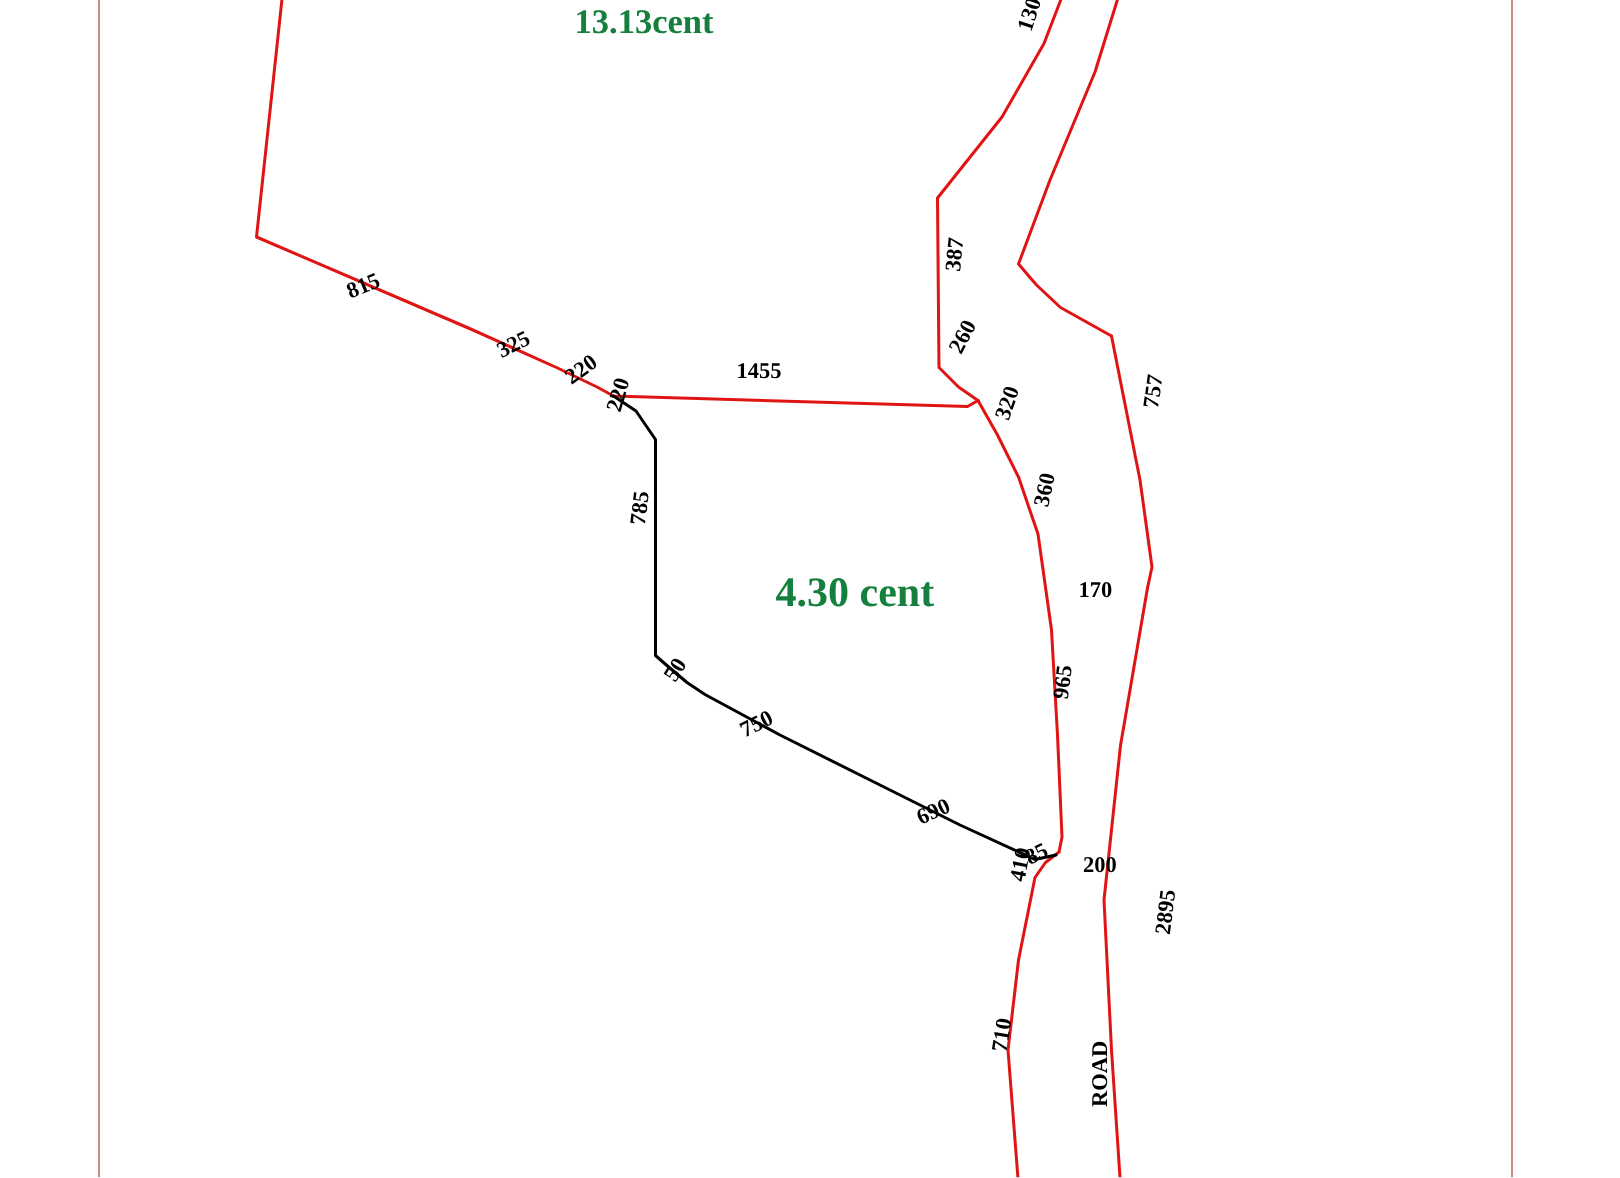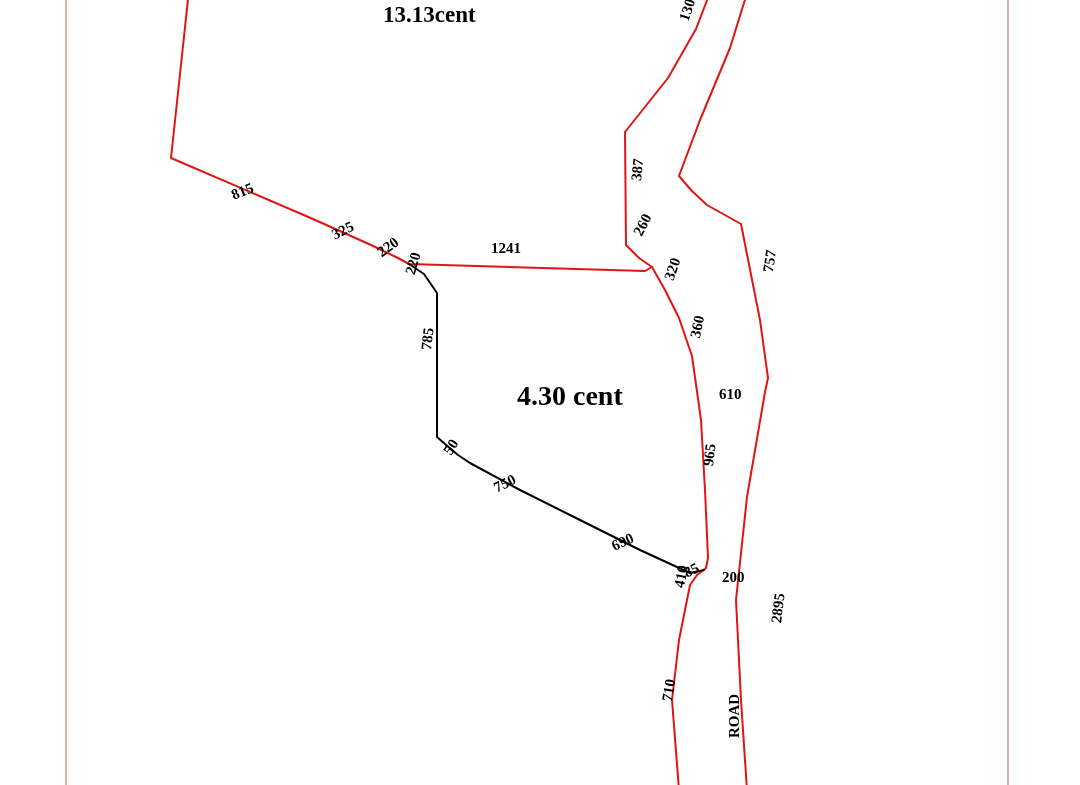--- a/index.html
+++ b/index.html
@@ -22,21 +22,21 @@
     top: 0;
     left: 0;
     width: 1080px;
     height: 785px;
     display: block;
   }
   .area-label {
     position: absolute;
     font-family: "Liberation Serif", serif;
     font-weight: bold;
-    color: #000000;
+    color: #15803d;
     white-space: nowrap;
   }
   #area-label-0 {
     left: 383px;
     top: 2px;
     font-size: 23px;
   }
   #area-label-1 {
     left: 517px;
     top: 380px;
@@ -84,27 +84,27 @@
 
   <div id="area-label-0" class="area-label" style="left: 383px; top: 2px; font-size: 23px;">13.13cent</div>
   <div id="area-label-1" class="area-label" style="left: 517px; top: 380px; font-size: 28px;">4.30 cent</div>
 
   <div id="dim-layer">
       <div class="dim" style="left: 676px; top: 18px; transform: rotate(-72deg);">1309</div>
       <div class="dim" style="left: 229px; top: 188px; transform: rotate(-22deg);">815</div>
       <div class="dim" style="left: 329px; top: 228px; transform: rotate(-26deg);">325</div>
       <div class="dim" style="left: 374px; top: 247px; transform: rotate(-36deg);">220</div>
       <div class="dim" style="left: 402px; top: 272px; transform: rotate(-74deg);">220</div>
-      <div class="dim" style="left: 491px; top: 240px; transform: rotate(0deg);">1241</div>
+      <div class="dim" style="left: 491px; top: 240px; transform: rotate(0deg);">1455</div>
       <div class="dim" style="left: 628px; top: 180px; transform: rotate(-84deg);">387</div>
       <div class="dim" style="left: 630px; top: 231px; transform: rotate(-62deg);">260</div>
       <div class="dim" style="left: 661px; top: 277px; transform: rotate(-71deg);">320</div>
       <div class="dim" style="left: 760px; top: 271px; transform: rotate(-82deg);">757</div>
       <div class="dim" style="left: 687px; top: 336px; transform: rotate(-78deg);">360</div>
-      <div class="dim" style="left: 719px; top: 386px; transform: rotate(0deg);">610</div>
+      <div class="dim" style="left: 719px; top: 386px; transform: rotate(0deg);">170</div>
       <div class="dim" style="left: 418px; top: 349px; transform: rotate(-83deg);">785</div>
       <div class="dim" style="left: 440px; top: 449px; transform: rotate(-58deg);">50</div>
       <div class="dim" style="left: 491px; top: 481px; transform: rotate(-26deg);">750</div>
       <div class="dim" style="left: 609px; top: 539px; transform: rotate(-24deg);">690</div>
       <div class="dim" style="left: 700px; top: 465px; transform: rotate(-83deg);">965</div>
       <div class="dim" style="left: 681px; top: 566px; transform: rotate(-26deg);">85</div>
       <div class="dim" style="left: 722px; top: 569px; transform: rotate(0deg);">200</div>
       <div class="dim" style="left: 671px; top: 586px; transform: rotate(-79deg);">410</div>
       <div class="dim" style="left: 768px; top: 622px; transform: rotate(-83deg);">2895</div>
       <div class="dim" style="left: 659px; top: 700px; transform: rotate(-81deg);">710</div>

